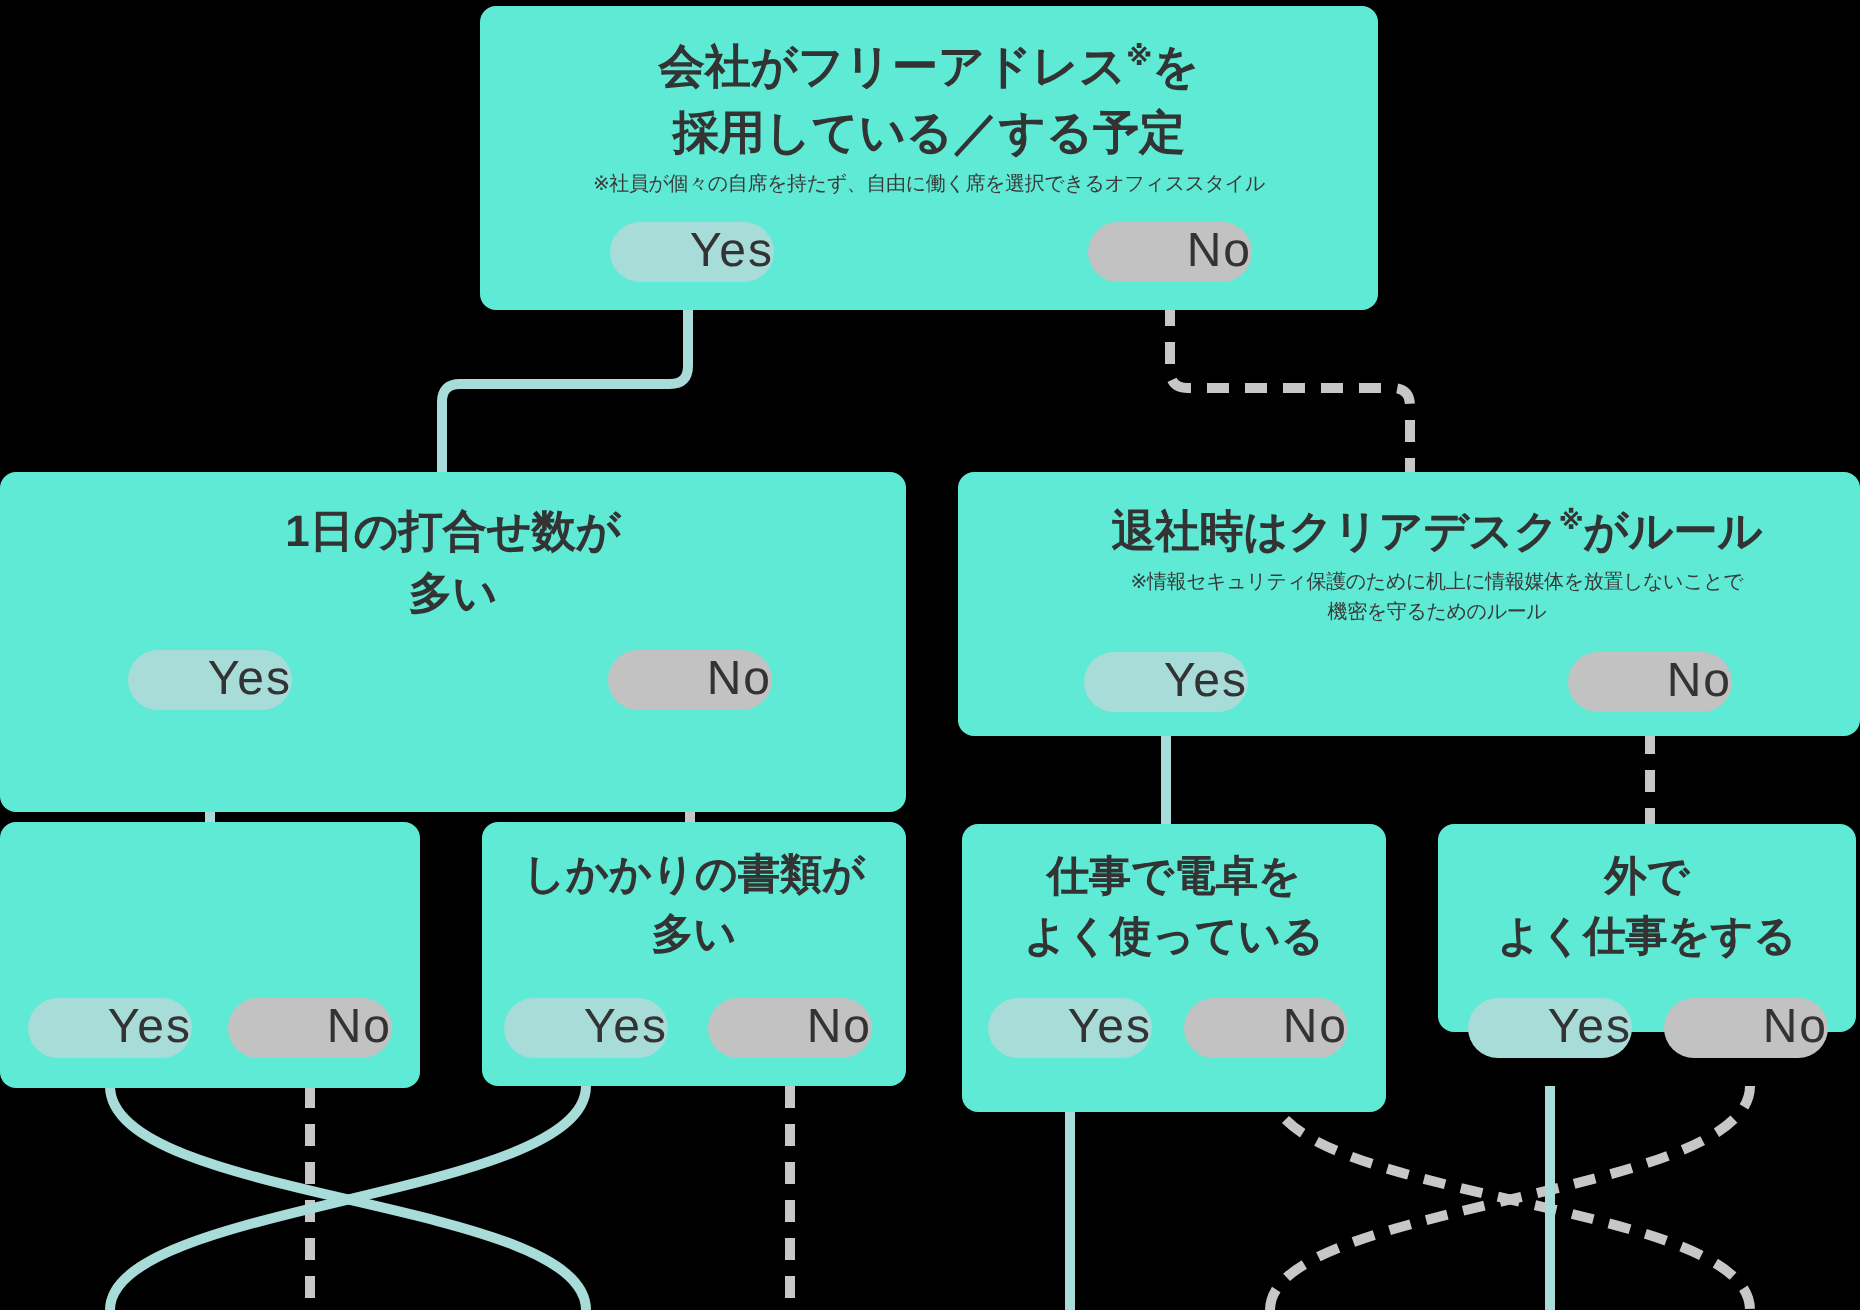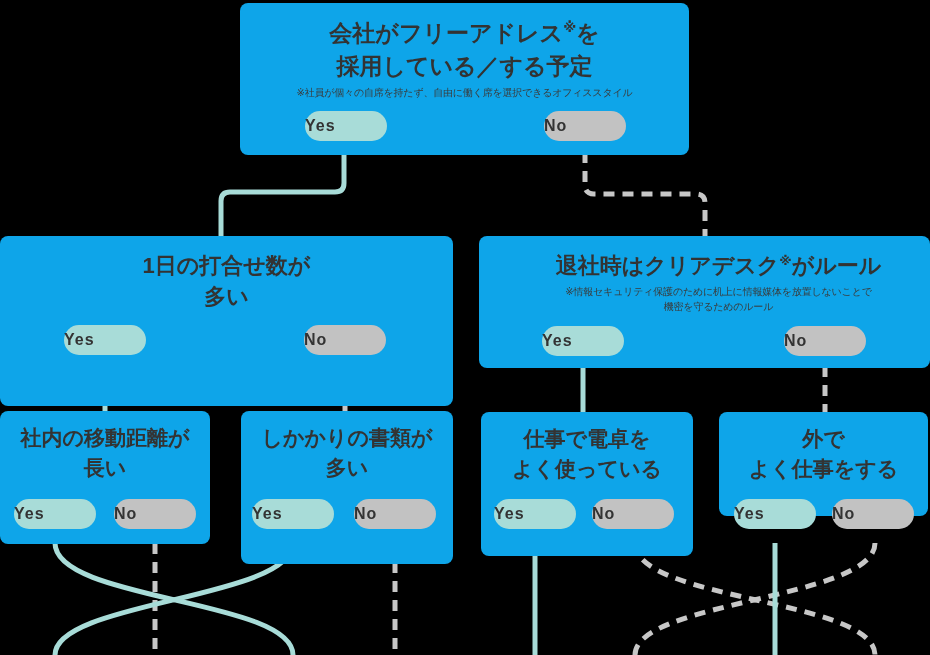--- a/index.html
+++ b/index.html
@@ -7,36 +7,36 @@
   body {
     font-family: "Liberation Sans", "DejaVu Sans", sans-serif;
     width: 930px; height: 655px; overflow: hidden;
   }
   .canvas {
     position: relative; width: 930px; height: 655px;
     background: #000; overflow: hidden;
   }
   .connector-layer { position: absolute; left: 0; top: 0; width: 930px; height: 655px; }
   .node {
-    position: absolute; background: #0ea5e9; border-radius: 8px;
+    position: absolute; background: #5eead4; border-radius: 8px;
     text-align: center; color: #333;
   }
   .node-title { font-weight: bold; color: #333; }
   .t-lg { font-size: 23px; line-height: 1.42; padding-top: 14px; }
   .t-md { font-size: 22px; line-height: 1.42; padding-top: 14px; }
   .t-sm { font-size: 21px; line-height: 1.45; padding-top: 12px; }
   .node-title sup { font-size: 58%; font-weight: bold; vertical-align: super; }
   .node-note {
     font-size: 10px; line-height: 1.45; color: #3a3a3a; margin-top: 4px;
     font-weight: normal; letter-spacing: -0.2px;
   }
   .pill {
     position: absolute; width: 82px; height: 30px; border-radius: 15px;
-    font-size: 16px; font-weight: bold; color: #333; letter-spacing: 1px;
-    line-height: 30px; text-align: left; cursor: pointer;
+    font-size: 24px; font-weight: normal; color: #333; letter-spacing: 1px;
+    line-height: 30px; text-align: right; cursor: pointer;
   }
   .pill.yes { background: #a8dcd8; }
   .pill.no  { background: #c2c2c2; }
 </style>
 </head>
 <body>
 
 <div class="canvas">
 
   <svg class="connector-layer" viewBox="0 0 930 655" xmlns="http://www.w3.org/2000/svg">
@@ -76,26 +76,25 @@
   </div>
 
   <div class="node" style="left:479px; top:236px; width:451px; height:132px;padding-left:28px;">
     <div class="node-title t-md"><span>退社時はクリアデスク</span><sup>※</sup><span>がルール</span></div>
     <div class="node-note"><span>※情報セキュリティ保護のために机上に情報媒体を放置しないことで</span><br><span>機密を守るためのルール</span></div>
     <div class="pill yes" style="left:63px; top:90px;">Yes</div>
     <div class="pill no" style="left:305px; top:90px;">No</div>
   </div>
 
   <div class="node" style="left:0px; top:411px; width:210px; height:133px;">
-    <div class="node-title t-sm"><span>社内の移動距離が</span><br><span>長い</span></div>
     <div class="pill yes" style="left:14px; top:88px;">Yes</div>
     <div class="pill no" style="left:114px; top:88px;">No</div>
   </div>
 
-  <div class="node" style="left:241px; top:411px; width:212px; height:153px;">
+  <div class="node" style="left:241px; top:411px; width:212px; height:132px;">
     <div class="node-title t-sm"><span>しかかりの書類が</span><br><span>多い</span></div>
     <div class="pill yes" style="left:11px; top:88px;">Yes</div>
     <div class="pill no" style="left:113px; top:88px;">No</div>
   </div>
 
   <div class="node" style="left:481px; top:412px; width:212px; height:144px;">
     <div class="node-title t-sm"><span>仕事で電卓を</span><br><span>よく使っている</span></div>
     <div class="pill yes" style="left:13px; top:87px;">Yes</div>
     <div class="pill no" style="left:111px; top:87px;">No</div>
   </div>

